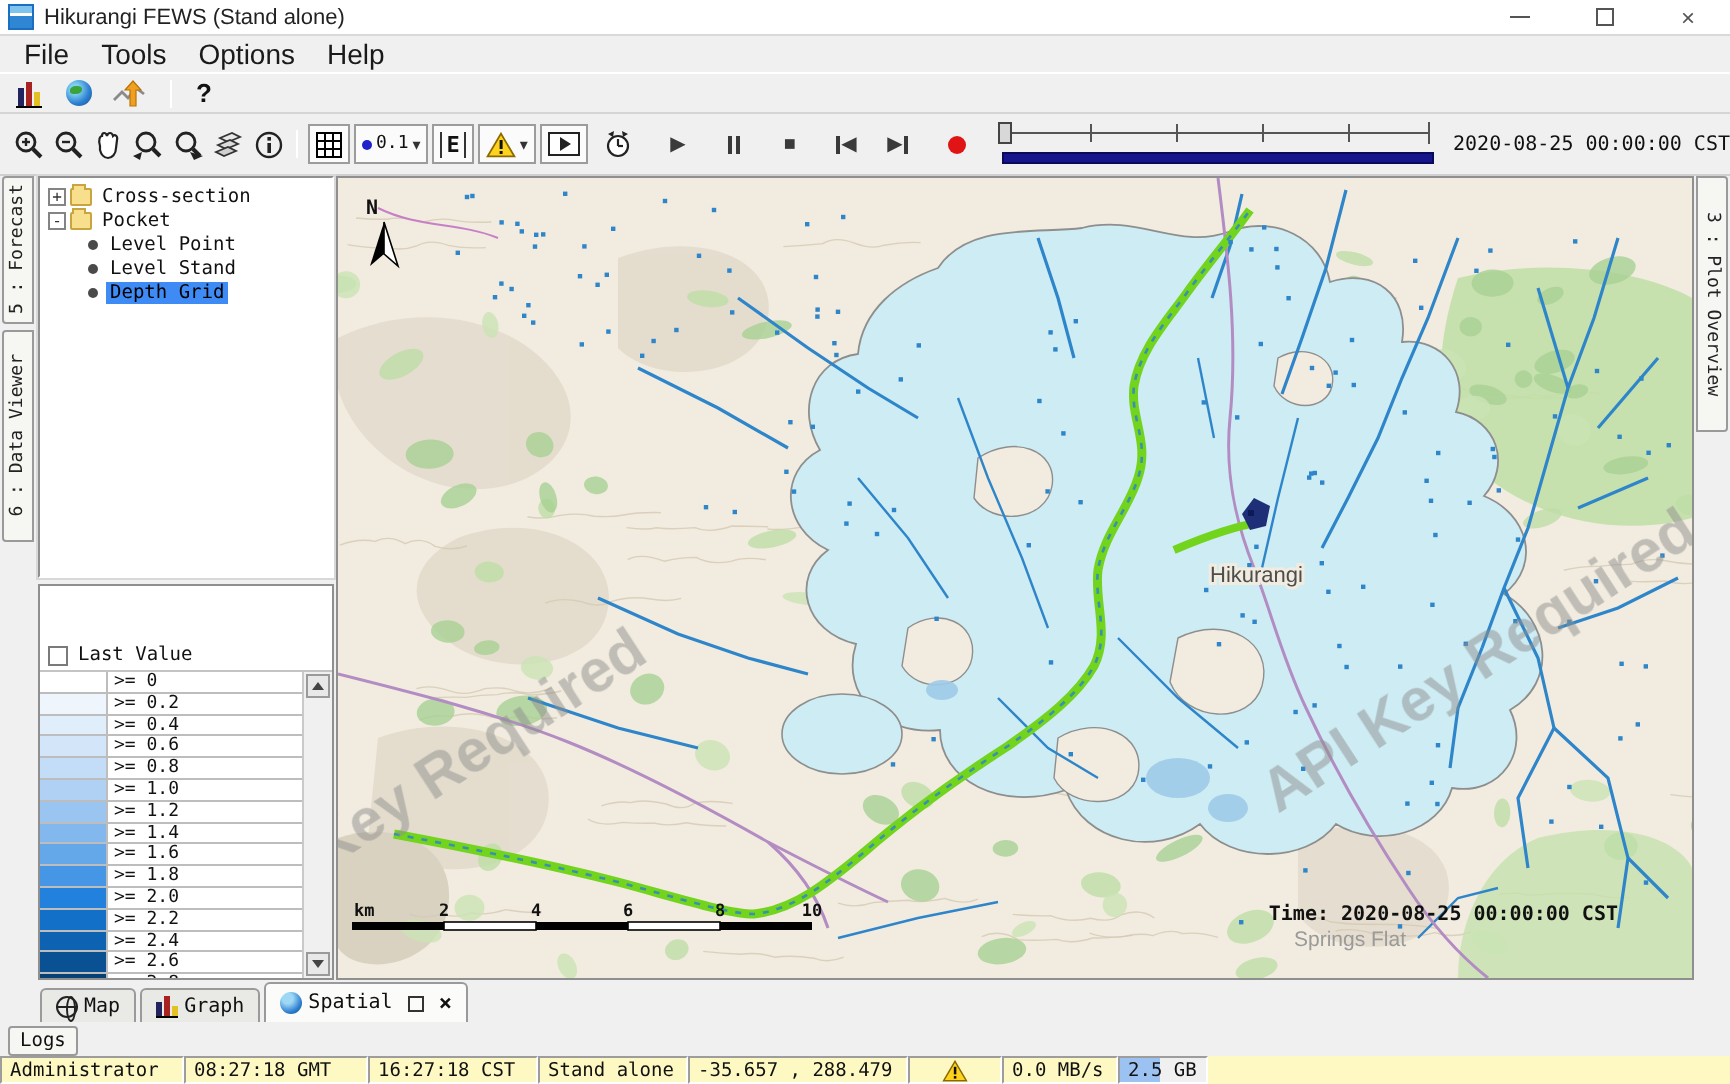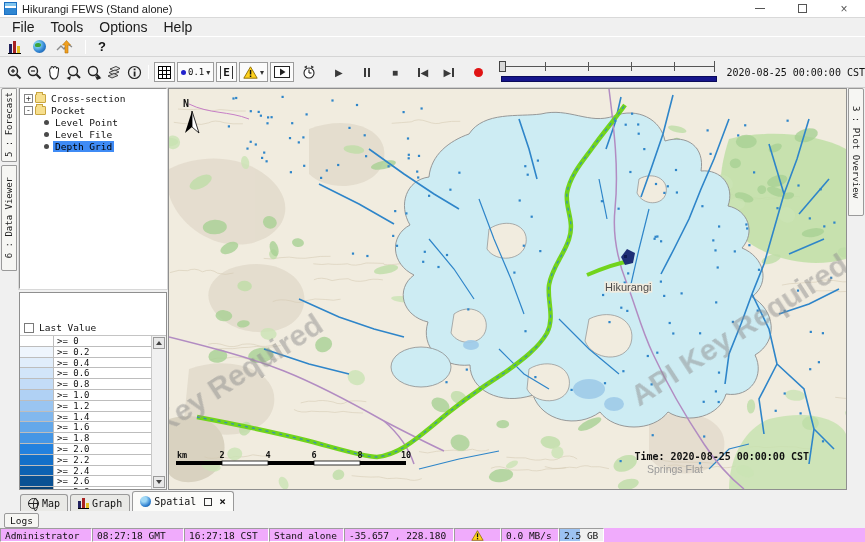--- a/index.html
+++ b/index.html
@@ -111,21 +111,21 @@
 .mini-bars { display:flex; align-items:flex-end; gap:1px; height:11px; border-bottom:1px solid #000; flex:none; }
 .mini-bars i { width:3px; display:block; }
 .mini-globe-blue { width:11px; height:11px; border-radius:50%; flex:none;
   background:radial-gradient(circle at 35% 30%, #9fd8f5 0 25%, #2d7fd0 65%, #11497f 100%); }
 .tab-restore { width:8px; height:8px; border:1.5px solid #333; margin-left:5px; }
 .tab-close { font-weight:bold; font-size:11px; margin-left:4px; color:#111; }
 .logs-row { position:absolute; top:511px; left:0; width:865px; height:17px; background:#f0f0f0; display:flex; align-items:flex-end; padding-left:4px; }
 .logs-btn { border:1px solid #9a9a9a; border-radius:2px; background:#f6f6f3; padding:1px 5px; font-size:9.5px; font-family:"DejaVu Sans Mono",monospace; }
 
 
-.statusbar { position:absolute; top:528px; left:0; width:865px; height:14px; background:#f0abfc; display:flex; }
+.statusbar { position:absolute; top:528px; left:0; width:865px; height:14px; background:#fef9c3; display:flex; }
 .seg { height:14px; border:1px solid; border-color:#9d9d9d #fff #fff #9d9d9d; padding:1px 4px; overflow:hidden;
   font-family:"DejaVu Sans Mono",monospace; font-size:9.5px; white-space:nowrap; color:#111; display:flex; align-items:center; }
 .seg-mem { background:linear-gradient(to right,#9cc2f2 0 46%, #f0f0f0 46%); }
 </style>
 </head>
 <body>
 
 <div class="titlebar">
   <span class="fews-logo"></span>
   <span class="title-text">Hikurangi FEWS (Stand alone)</span>
@@ -323,21 +323,21 @@
         <span class="tree-exp">-</span>
         <span class="tree-folder"></span>
         <span class="tree-label">Pocket</span>
       </div>
       <div class="tree-row">
         <span class="tree-bullet"></span>
         <span class="tree-label">Level Point</span>
       </div>
       <div class="tree-row">
         <span class="tree-bullet"></span>
-        <span class="tree-label">Level File</span>
+        <span class="tree-label">Level Stand</span>
       </div>
       <div class="tree-row">
         <span class="tree-bullet"></span>
         <span class="tree-label sel">Depth Grid</span>
       </div>
     </div>
 
     <div class="legend-box">
       <div class="legend-head">
         <span class="chkbox"></span>
@@ -822,21 +822,21 @@
 </div>
 <div class="logs-row">
   <span class="logs-btn">Logs</span>
 </div>
 
 <div class="statusbar">
   <div class="seg" style="width:92px">Administrator</div>
   <div class="seg" style="width:92px">08:27:18 GMT</div>
   <div class="seg" style="width:85px">16:27:18 CST</div>
   <div class="seg" style="width:75px">Stand alone</div>
-  <div class="seg" style="width:110px">-35.657 , 228.180</div>
+  <div class="seg" style="width:110px">-35.657 , 288.479</div>
   <div class="seg" style="width:47px; justify-content:center">
     <svg width="13" height="11" viewBox="0 0 15 13">
       <path d="M7.5,0.8 L14.2,12.2 L0.8,12.2 Z" fill="#ffd21e" stroke="#8a6a00" stroke-width="0.9"></path>
       <rect x="6.8" y="4" width="1.5" height="4.5" fill="#111"></rect>
         <rect x="6.8" y="9.5" width="1.5" height="1.5" fill="#111"></rect>
     </svg>
   </div>
   <div class="seg" style="width:58px">0.0 MB/s</div>
   <div class="seg seg-mem" style="width:45px">2.5 GB</div>
 </div>

